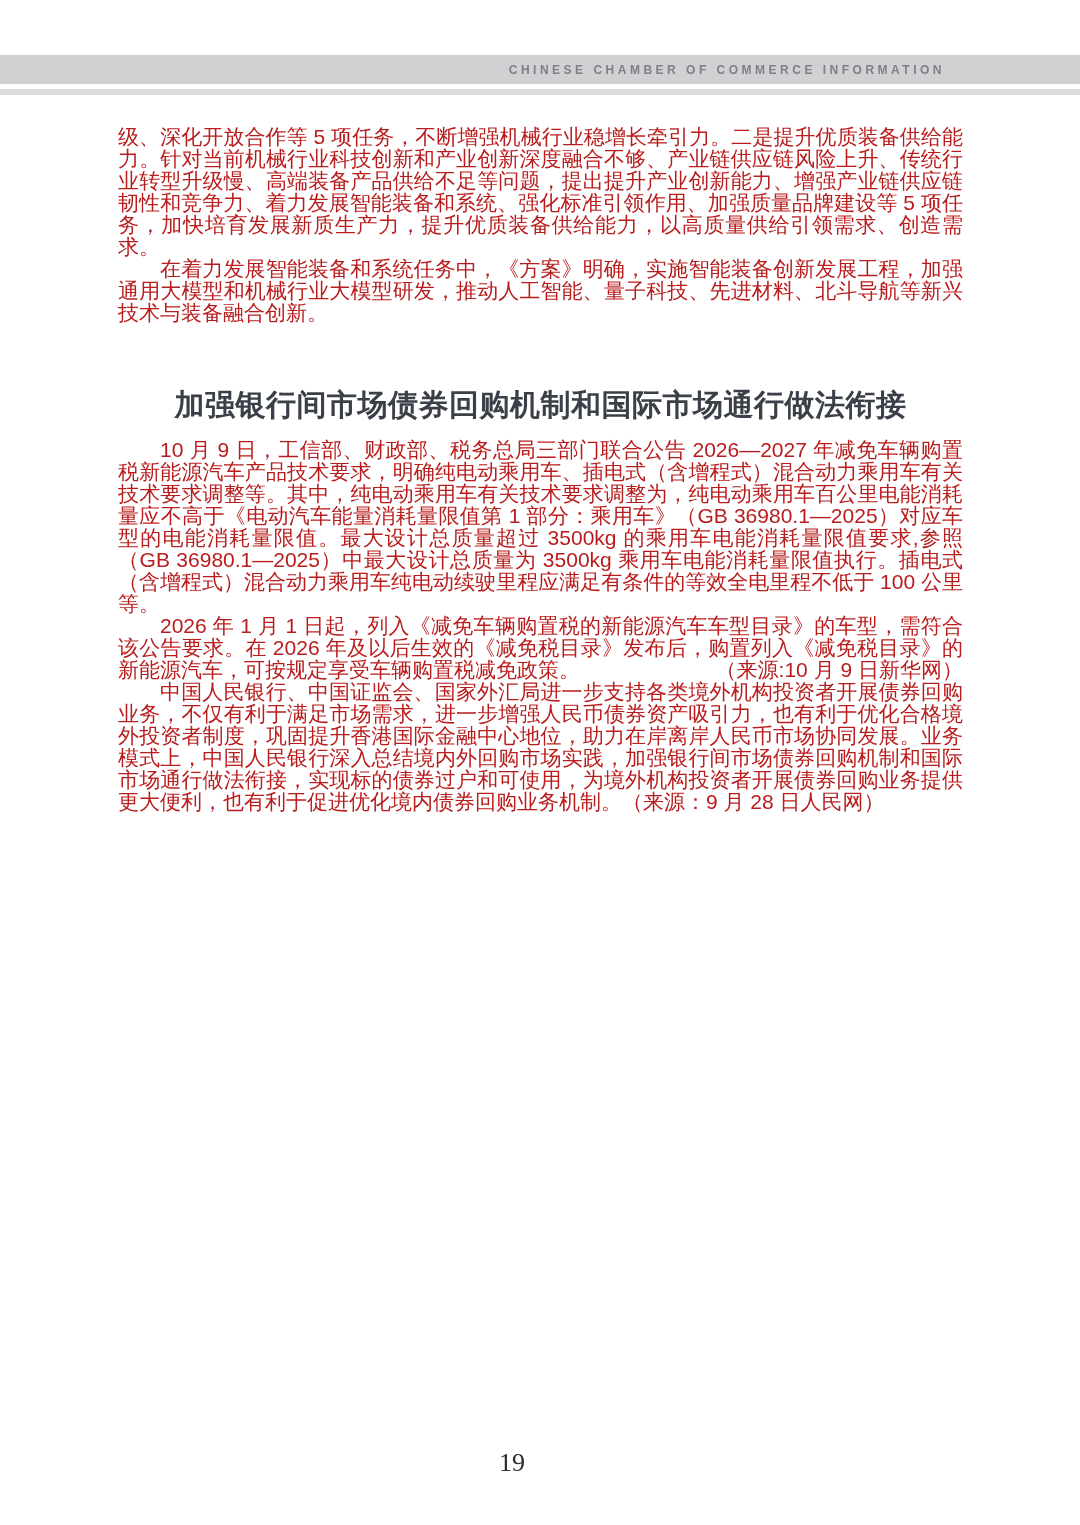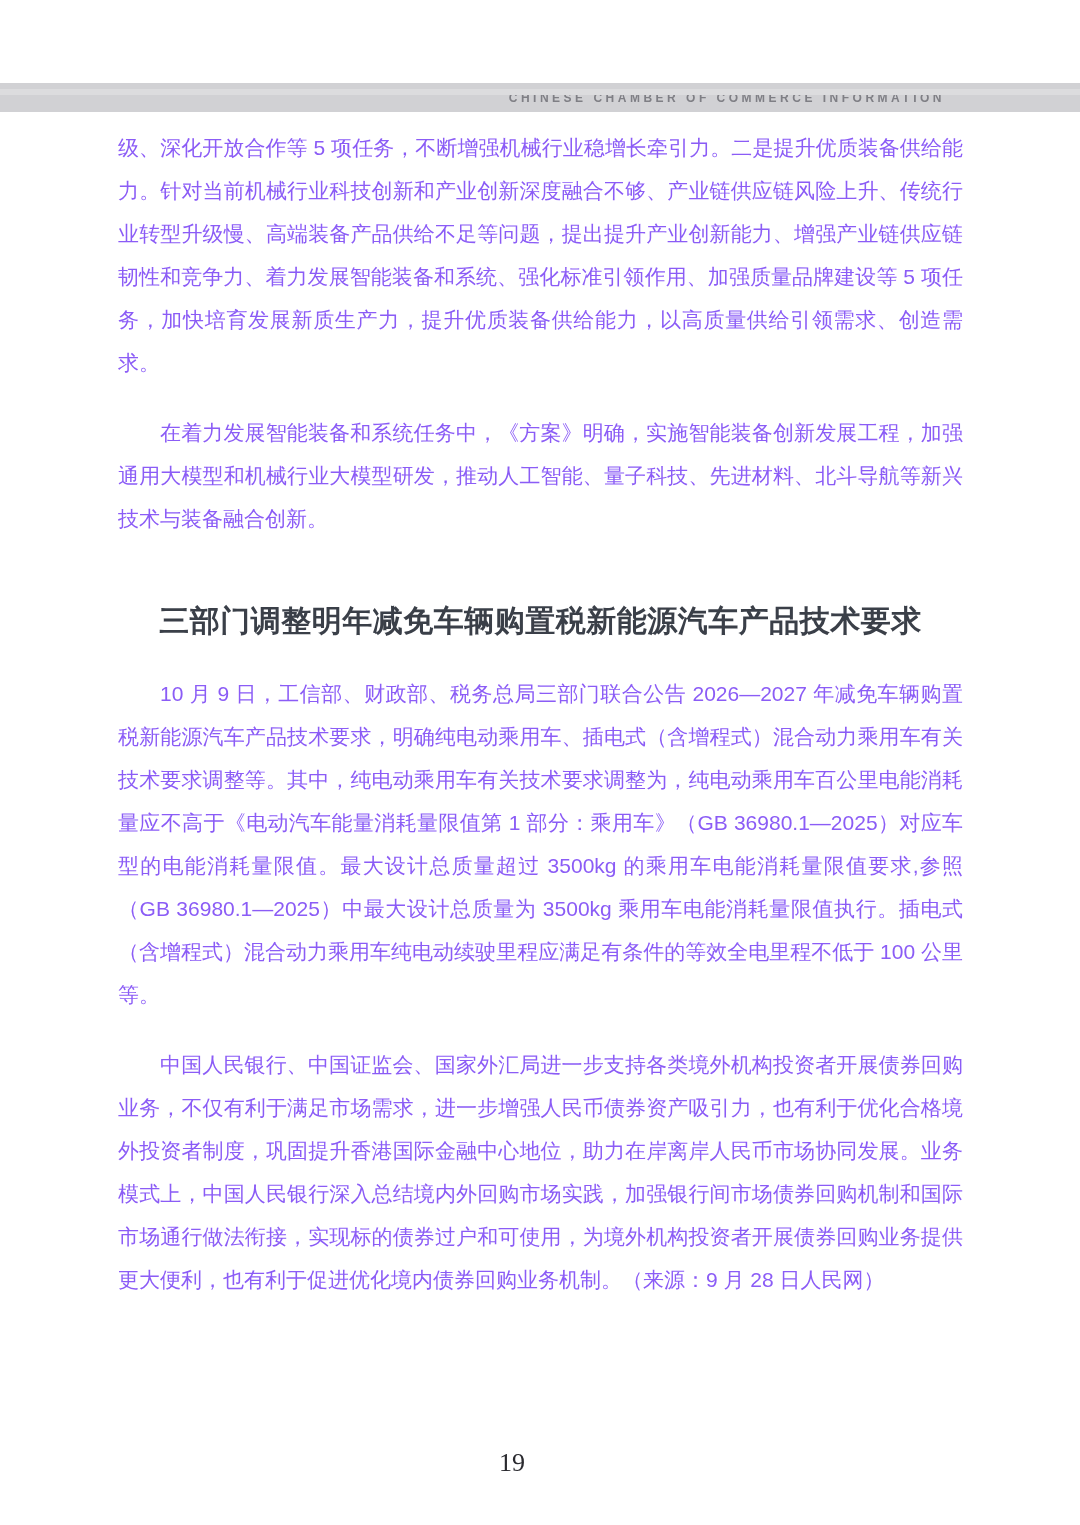--- a/index.html
+++ b/index.html
@@ -3,37 +3,37 @@
 <meta charset="utf-8">
 <style>
   html,body{margin:0;padding:0;}
   body{
     width:1080px;height:1525px;background:#ffffff;position:relative;
     font-family:"Liberation Sans",sans-serif;overflow:hidden;
   }
   .band1{
     position:absolute;top:55px;left:0;width:1080px;height:29px;background:#d1d1d4;
     display:flex;align-items:center;justify-content:flex-end;
-    padding-right:135px;box-sizing:border-box;margin-top:28px;
+    padding-right:135px;box-sizing:border-box;
   }
   .band1 .banner-text{
     font-size:12px;font-weight:bold;letter-spacing:3.5px;color:#7f7f85;
     white-space:nowrap;
   }
   .band2{
     position:absolute;top:89px;left:0;width:1080px;height:6px;background:#dcdcde;
   }
   .content{
     position:absolute;top:126px;left:118px;width:845px;
   }
   p.para{
-    margin:0;font-size:21px;line-height:43px;color:#8b5cf6;
+    margin:0;font-size:21px;line-height:22px;color:#b91c1c;
     text-align:justify;position:relative;
   }
-  p.para.indent{text-indent:2em;margin-top:27px;}
+  p.para.indent{text-indent:2em;}
   .src-right{
     position:absolute;right:0;bottom:0;white-space:nowrap;text-indent:0;
   }
   .src-inline{white-space:nowrap;}
   .sec-title{
     margin:56px 0 10px 0;text-align:center;font-weight:bold;
     color:#3a3f48;font-size:30px;line-height:49px;letter-spacing:0.5px;
   }
   .pageno{
     position:absolute;top:1448px;left:0;width:1024px;text-align:center;
@@ -45,19 +45,20 @@
 
 <div class="band1">
   <span class="banner-text">CHINESE CHAMBER OF COMMERCE INFORMATION</span>
 </div>
 <div class="band2"></div>
 
 <div class="content">
     <p class="para"><span>级、深化开放合作等 5 项任务，不断增强机械行业稳增长牵引力。二是提升优质装备供给能力。针对当前机械行业科技创新和产业创新深度融合不够、产业链供应链风险上升、传统行业转型升级慢、高端装备产品供给不足等问题，提出提升产业创新能力、增强产业链供应链韧性和竞争力、着力发展智能装备和系统、强化标准引领作用、加强质量品牌建设等 5 项任务，加快培育发展新质生产力，提升优质装备供给能力，以高质量供给引领需求、创造需求。</span></p>
     <p class="para indent"><span>在着力发展智能装备和系统任务中，《方案》明确，实施智能装备创新发展工程，加强通用大模型和机械行业大模型研发，推动人工智能、量子科技、先进材料、北斗导航等新兴技术与装备融合创新。</span></p>
     <div class="sec-title">
-      <div>三部门调整明年减免车辆购置税新能源汽车产品技术要求</div>
+      <div>加强银行间市场债券回购机制和国际市场通行做法衔接</div>
     </div>
     <p class="para indent"><span>10 月 9 日，工信部、财政部、税务总局三部门联合公告 2026—2027 年减免车辆购置税新能源汽车产品技术要求，明确纯电动乘用车、插电式（含增程式）混合动力乘用车有关技术要求调整等。其中，纯电动乘用车有关技术要求调整为，纯电动乘用车百公里电能消耗量应不高于《电动汽车能量消耗量限值第 1 部分：乘用车》（GB 36980.1—2025）对应车型的电能消耗量限值。最大设计总质量超过 3500kg 的乘用车电能消耗量限值要求,参照（GB 36980.1—2025）中最大设计总质量为 3500kg 乘用车电能消耗量限值执行。插电式（含增程式）混合动力乘用车纯电动续驶里程应满足有条件的等效全电里程不低于 100 公里等。</span></p>
+    <p class="para indent"><span>2026 年 1 月 1 日起，列入《减免车辆购置税的新能源汽车车型目录》的车型，需符合该公告要求。在 2026 年及以后生效的《减免税目录》发布后，购置列入《减免税目录》的新能源汽车，可按规定享受车辆购置税减免政策。</span><span class="src-right">（来源:10 月 9 日新华网）</span></p>
     <p class="para indent"><span>中国人民银行、中国证监会、国家外汇局进一步支持各类境外机构投资者开展债券回购业务，不仅有利于满足市场需求，进一步增强人民币债券资产吸引力，也有利于优化合格境外投资者制度，巩固提升香港国际金融中心地位，助力在岸离岸人民币市场协同发展。业务模式上，中国人民银行深入总结境内外回购市场实践，加强银行间市场债券回购机制和国际市场通行做法衔接，实现标的债券过户和可使用，为境外机构投资者开展债券回购业务提供更大便利，也有利于促进优化境内债券回购业务机制。</span><span class="src-inline">（来源：9 月 28 日人民网）</span></p>
   </div>
 
 <div class="pageno">19</div>
 
 </body></html>

